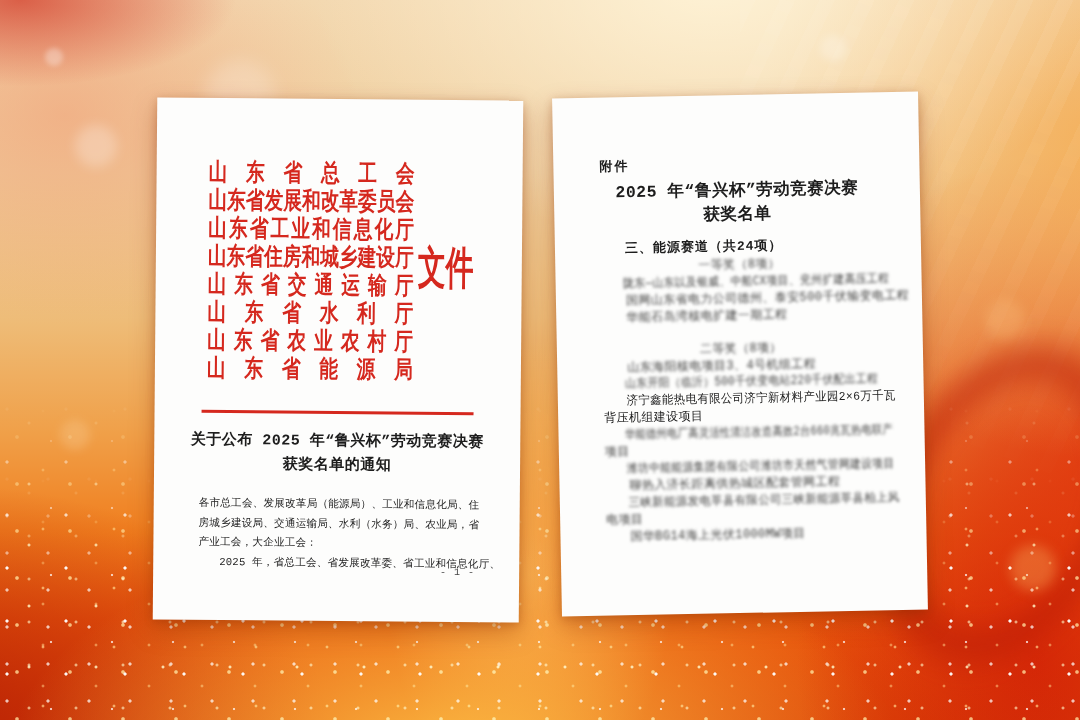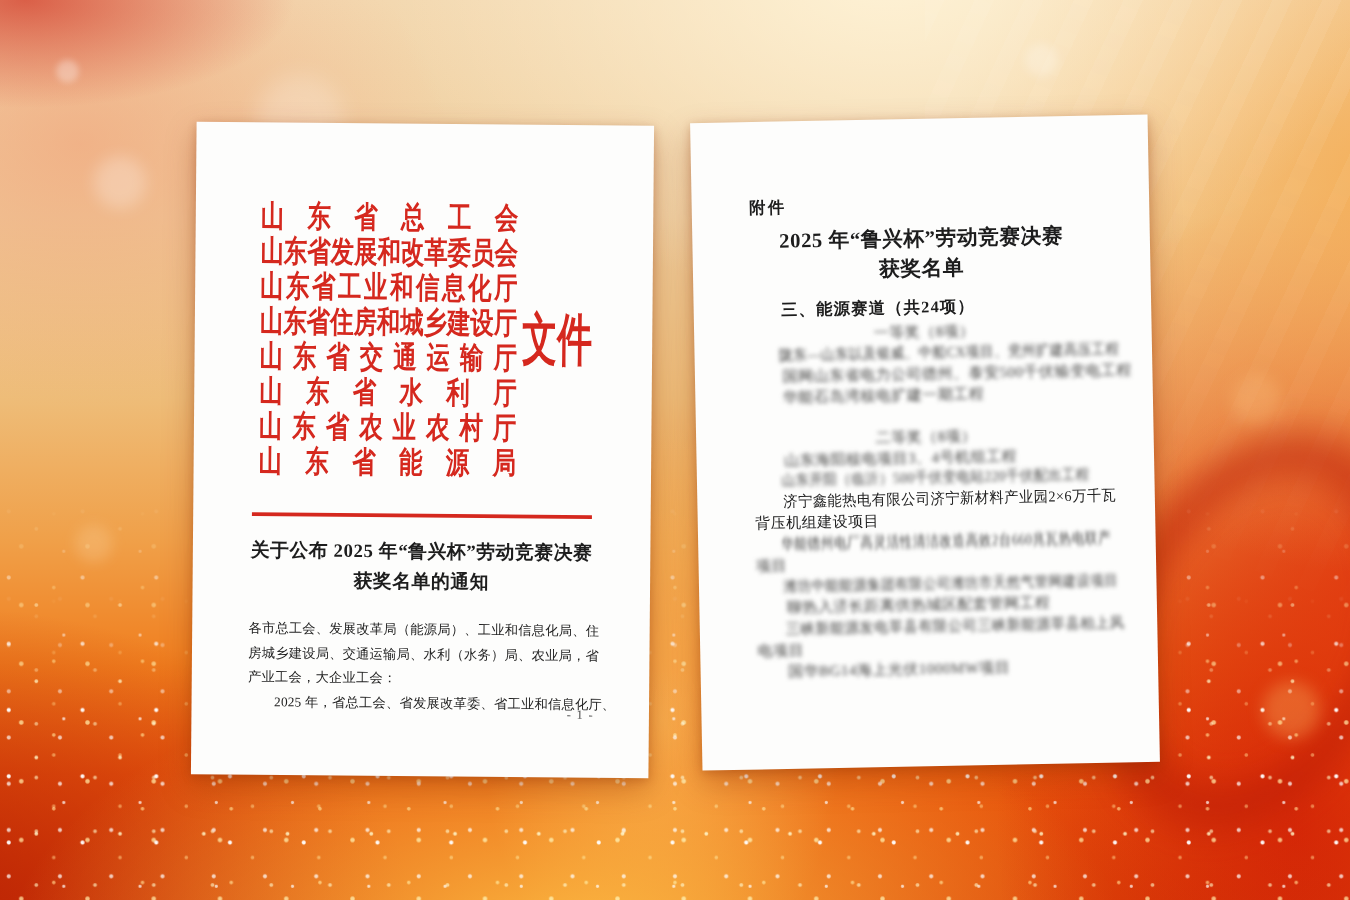--- a/index.html
+++ b/index.html
@@ -1,17 +1,17 @@
 <!DOCTYPE html>
 <html><head>
 <meta charset="utf-8">
 <style>
   html,body{margin:0;padding:0;background:#000;}
   .stage{position:relative;width:1080px;height:720px;overflow:hidden;
-         font-family:Liberation Serif, serif;}
+         font-family:Liberation Mono, monospace;}
 
   
   .bg-base{position:absolute;inset:0;
     background:
       radial-gradient(300px 120px at 20px 0px,  rgba(208,50,34,.70), transparent 72%),
       radial-gradient(420px 300px at 6% 16%,    rgba(240,152,112,.55), transparent 70%),
       radial-gradient(560px 380px at 66% -4%,   rgba(255,244,216,.95), transparent 72%),
       radial-gradient(460px 420px at 102% 20%,  rgba(245,168,74,.80), transparent 75%),
       radial-gradient(560px 440px at 105% 64%,  rgba(224,44,8,.85),  transparent 72%),
       radial-gradient(320px 420px at 96% 92%,   rgba(205,30,6,.85),  transparent 75%),

